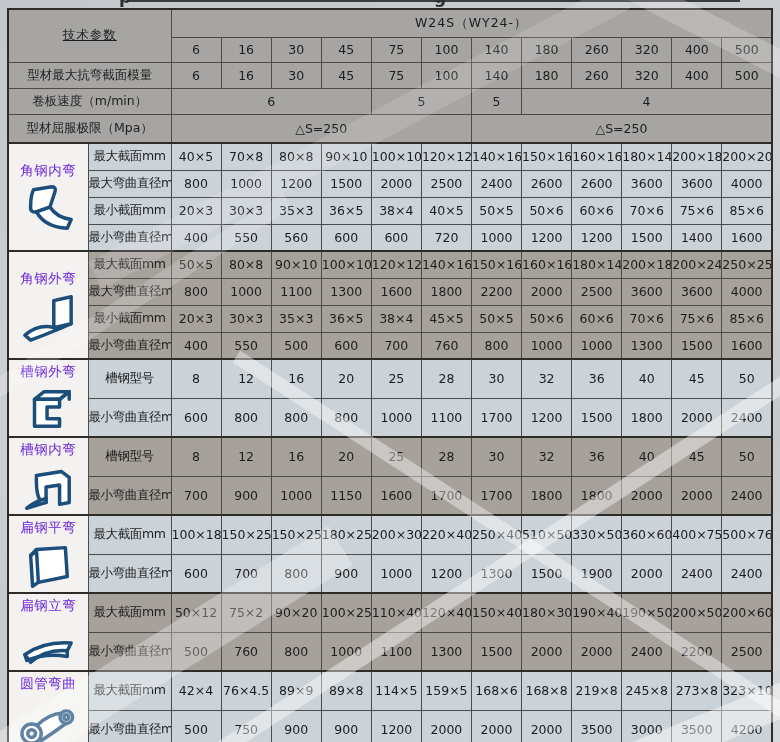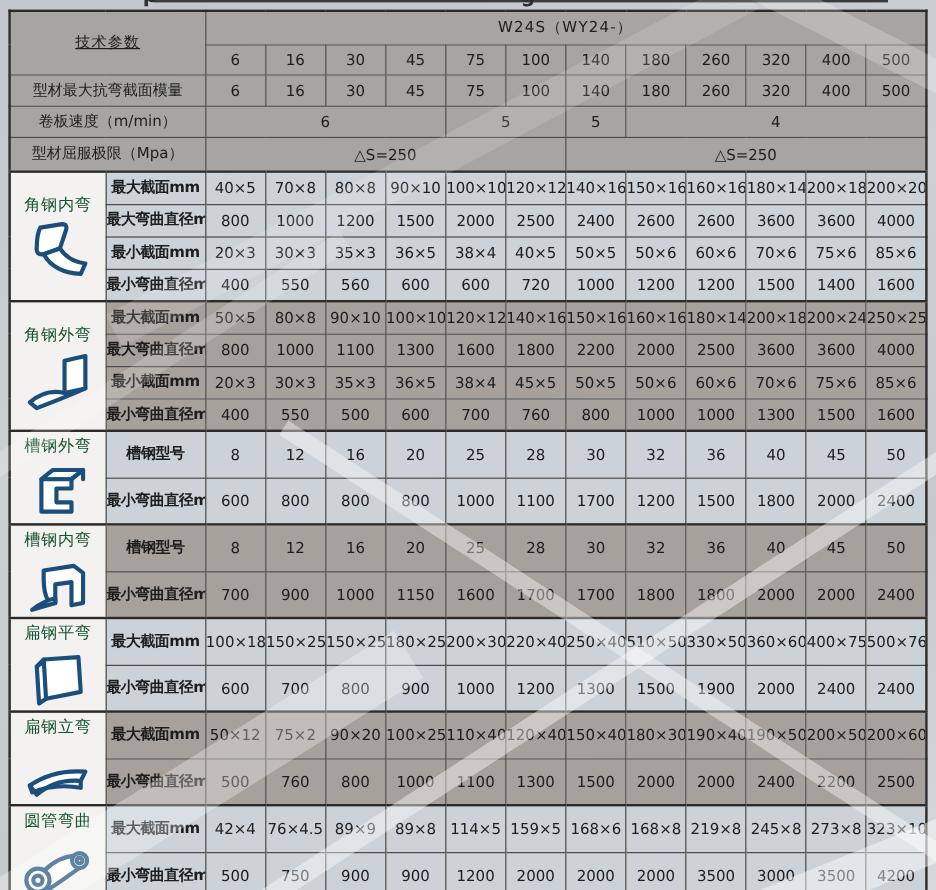--- a/index.html
+++ b/index.html
@@ -26,23 +26,23 @@
     font-size:12.5px;color:#1d1d1d;
   }
   tr.group-start td{border-top:2px solid #2c2b29;}
   td.tone-top{background:#a6a5a3;}
   td.tone-light{background:#cbd2d8;}
   td.tone-dark{background:#a7a19c;}
   td.corner{font-size:14px;letter-spacing:1px;text-decoration:underline;}
   td.model{font-size:13.5px;letter-spacing:1px;}
   td.colnum{font-size:12.5px;}
   td.rowlabel{font-size:12.5px;}
-  td.sublabel{font-size:11px;letter-spacing:-0.4px;font-weight:bold;}
+  td.sublabel{font-size:11px;letter-spacing:-0.4px;}
   td.groupcell{background:#f3f2f0;vertical-align:top;}
-  .gname{font-size:13.5px;color:#14532d;padding-top:3px;letter-spacing:0.5px;}
+  .gname{font-size:13.5px;color:#6d28d9;padding-top:3px;letter-spacing:0.5px;}
   .gicon{display:flex;justify-content:center;align-items:center;margin-top:1px;}
   .gicon svg{display:block;}
   .gicon path,.gicon circle,.gicon ellipse,.gicon polyline{
     fill:#ffffff;stroke:#1c4e7c;stroke-width:3.6;stroke-linejoin:round;stroke-linecap:round;
   }
   .gicon .noline{fill:none;}
 
   
   .streak{position:absolute;background:#ffffff;pointer-events:none;z-index:3;}
   .s1{width:560px;height:26px;left:460px;top:30px;opacity:.22;transform:rotate(27deg);}

